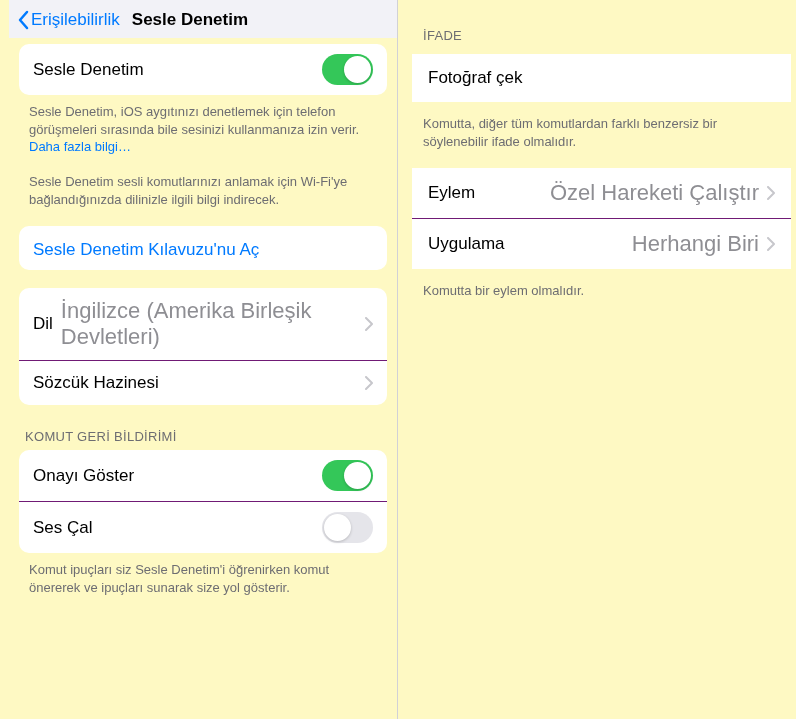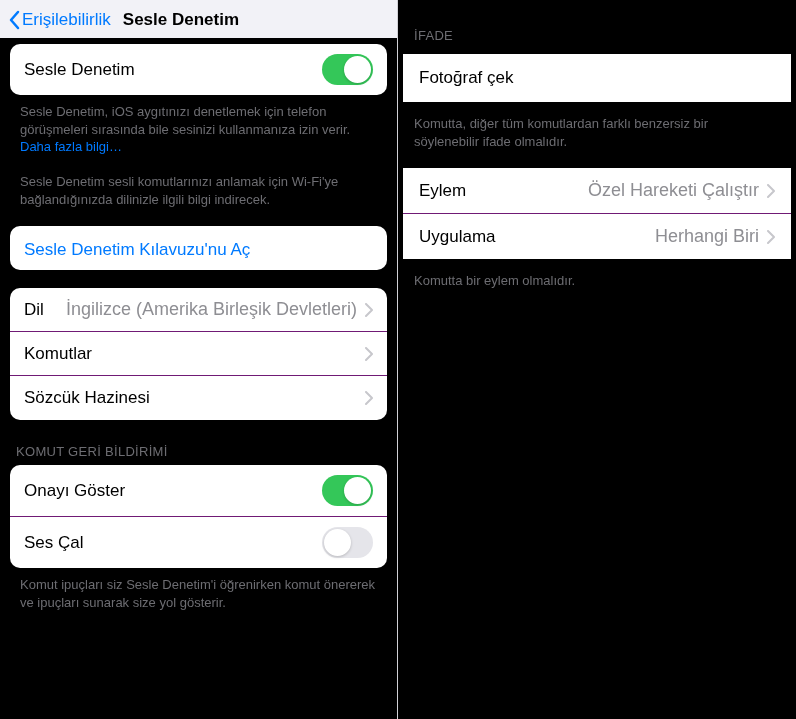--- a/index.html
+++ b/index.html
@@ -5,23 +5,24 @@
   * { box-sizing: border-box; margin: 0; padding: 0; }
   body {
     font-family: -apple-system, BlinkMacSystemFont, "Segoe UI", Helvetica, Arial, sans-serif;
     background: #f2f2f7;
     width: 796px;
     height: 719px;
     display: flex;
     overflow: hidden;
   }
   .pane {
-    background: #000000;
+    background: #fef9c3;
     height: 100%;
     overflow-y: auto;
+    padding-left: 9px;
   }
   .left { width: 50%; border-right: 1px solid #d1d1d6; }
   .right { width: 50%; }
 
   .navbar {
     display: flex;
     align-items: center;
     padding: 10px 8px 8px 8px;
     background: #f2f2f7;
   }
@@ -61,22 +62,22 @@
     padding: 10px 14px;
     border-bottom: 1px solid #701a75;
     font-size: 17px;
     color: #000;
   }
   .row:last-child { border-bottom: none; }
   .row .label { flex: 0 0 auto; }
   .row .spacer { flex: 1 1 auto; }
   .row .value {
     color: #8e8e93;
-    font-size: 18px;
-    text-align: center;
+    font-size: 22px;
+    text-align: left;
     margin-left: 8px;
   }
   .chevron {
     margin-left: 8px;
     flex: 0 0 auto;
   }
   .group-footer {
     font-size: 13px;
     color: #6d6d72;
     padding: 8px 20px 0 20px;
@@ -164,27 +165,20 @@
     <div class="group-body">
       <div class="row">
         <span class="label">Dil</span>
         <span class="spacer"></span>
         <span class="value">İngilizce (Amerika Birleşik Devletleri)</span>
         <svg class="chevron" width="8" height="14" viewBox="0 0 8 14">
             <polyline points="1,1 7,7 1,13" fill="none" stroke="#c7c7cc" stroke-width="2" stroke-linecap="round" stroke-linejoin="round"></polyline>
           </svg>
       </div>
       <div class="row">
-        <span class="label">Komutlar</span>
-        <span class="spacer"></span>
-        <svg class="chevron" width="8" height="14" viewBox="0 0 8 14">
-            <polyline points="1,1 7,7 1,13" fill="none" stroke="#c7c7cc" stroke-width="2" stroke-linecap="round" stroke-linejoin="round"></polyline>
-          </svg>
-      </div>
-      <div class="row">
         <span class="label">Sözcük Hazinesi</span>
         <span class="spacer"></span>
         <svg class="chevron" width="8" height="14" viewBox="0 0 8 14">
             <polyline points="1,1 7,7 1,13" fill="none" stroke="#c7c7cc" stroke-width="2" stroke-linecap="round" stroke-linejoin="round"></polyline>
           </svg>
       </div>
     </div>
   </div>
 
   <div class="group">

